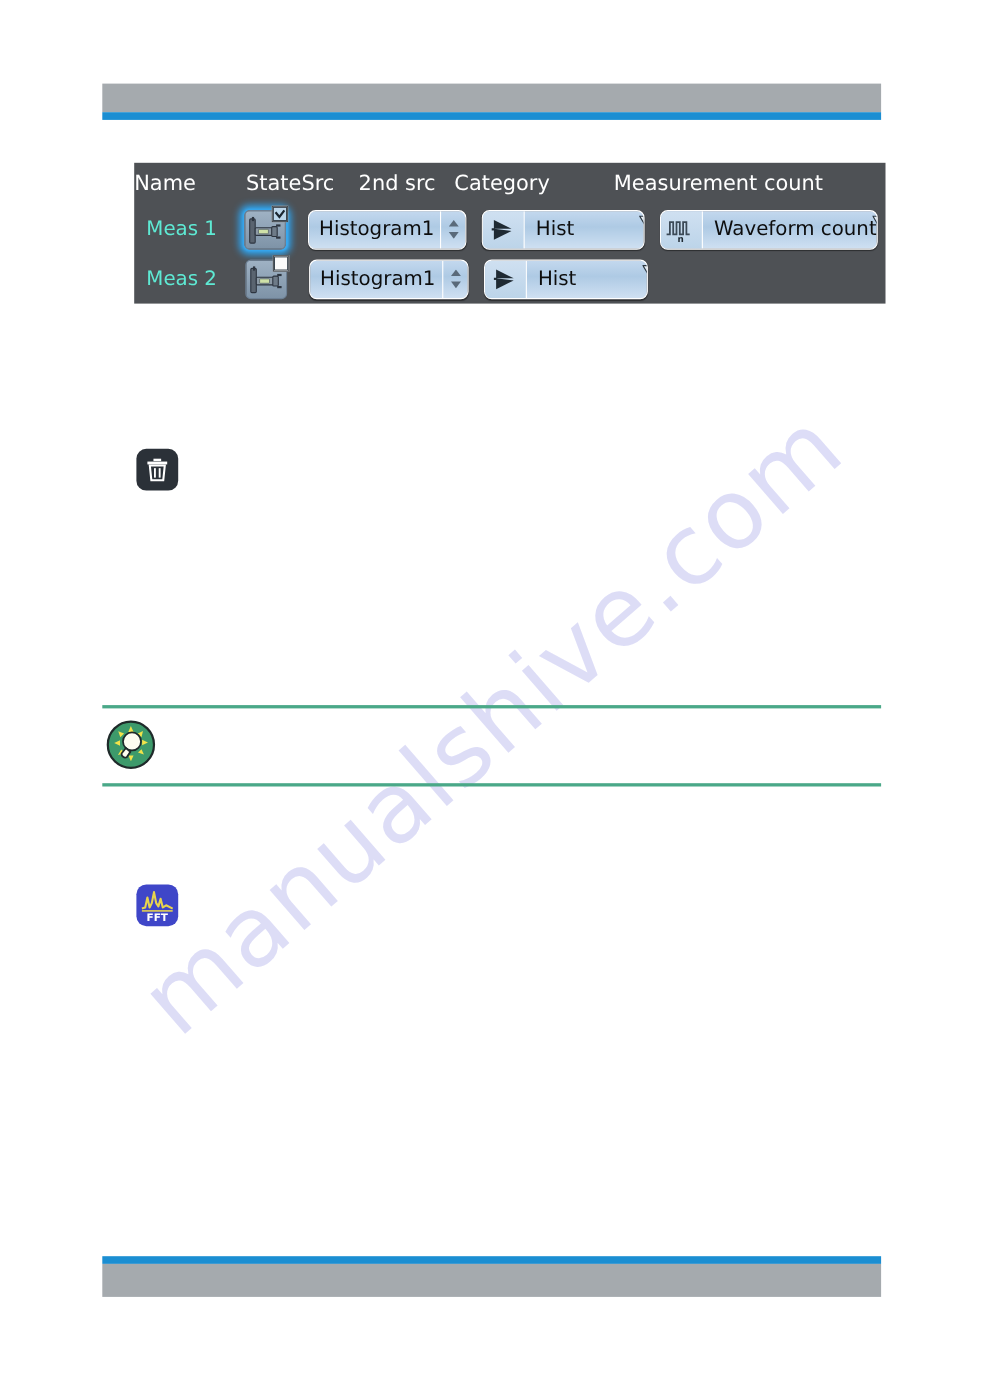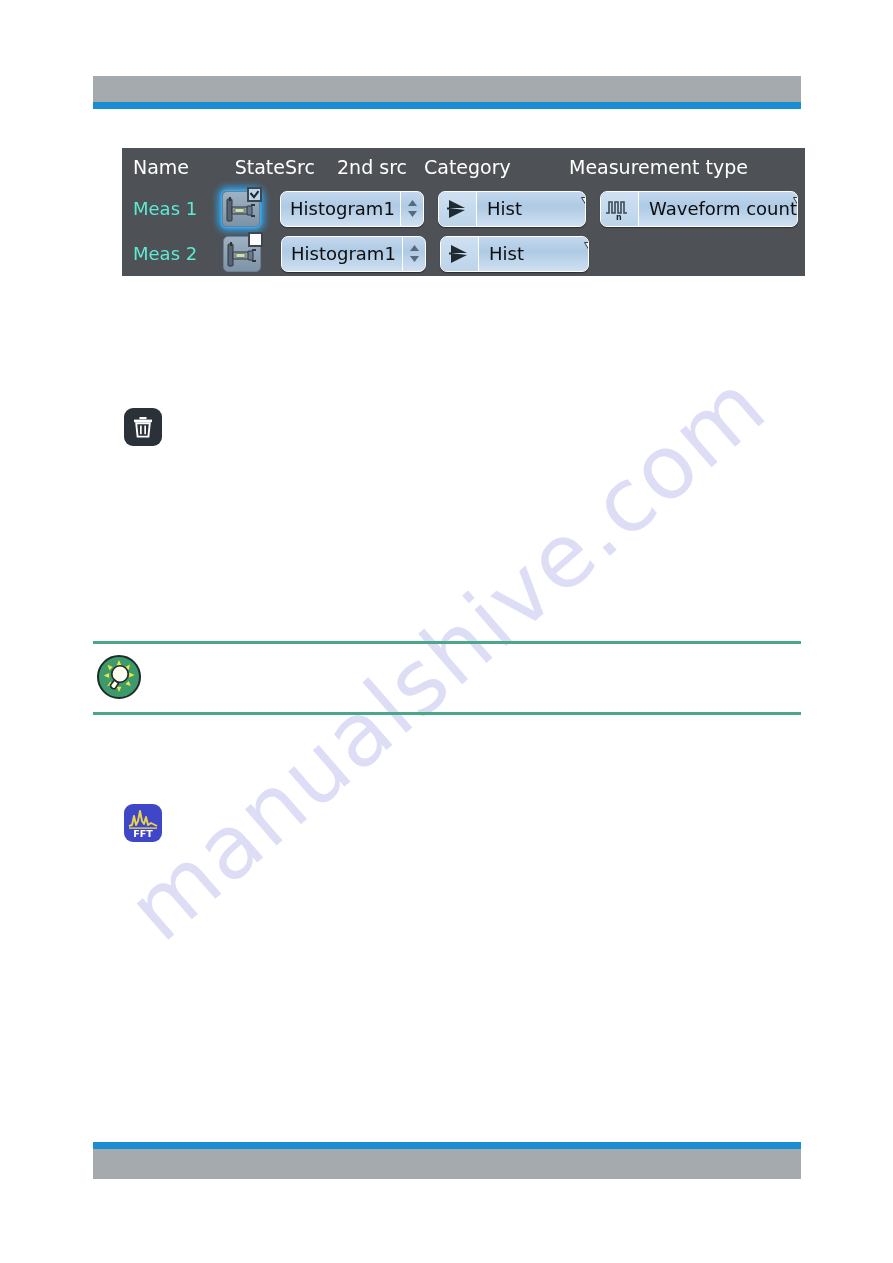--- a/index.html
+++ b/index.html
@@ -78,21 +78,20 @@
     padding: 0;
     box-sizing: border-box;
   }
   .meas-header {
     display: flex;
     align-items: center;
     height: 38px;
     color: #ffffff;
     font-family: "DejaVu Sans", sans-serif;
     font-size: 19px;
-    padding-left: 11px;
     box-sizing: border-box;
   }
   .meas-header .h-name      { width: 90px; }
   .meas-header .h-state     { width: 62px; text-align: right; }
   .meas-header .h-src       { width: 52px; }
   .meas-header .h-2nd       { width: 87px; }
   .meas-header .h-category  { width: 145px; }
   .meas-header .h-type      { flex: 1; }
 
   .meas-row {
@@ -282,21 +281,21 @@
 </div>
 
 <div class="meas-panel">
 
   <div class="meas-header">
     <div class="h-name">Name</div>
     <div class="h-state">State</div>
     <div class="h-src">Src</div>
     <div class="h-2nd">2nd src</div>
     <div class="h-category">Category</div>
-    <div class="h-type">Measurement type</div>
+    <div class="h-type">Measurement count</div>
   </div>
 
   <div class="meas-row">
 
     <div class="c-name">Meas 1</div>
 
     <div class="c-state">
       <div class="state-btn active">
         <span class="caliper">
           <svg width="30" height="26" viewBox="0 0 30 26">

